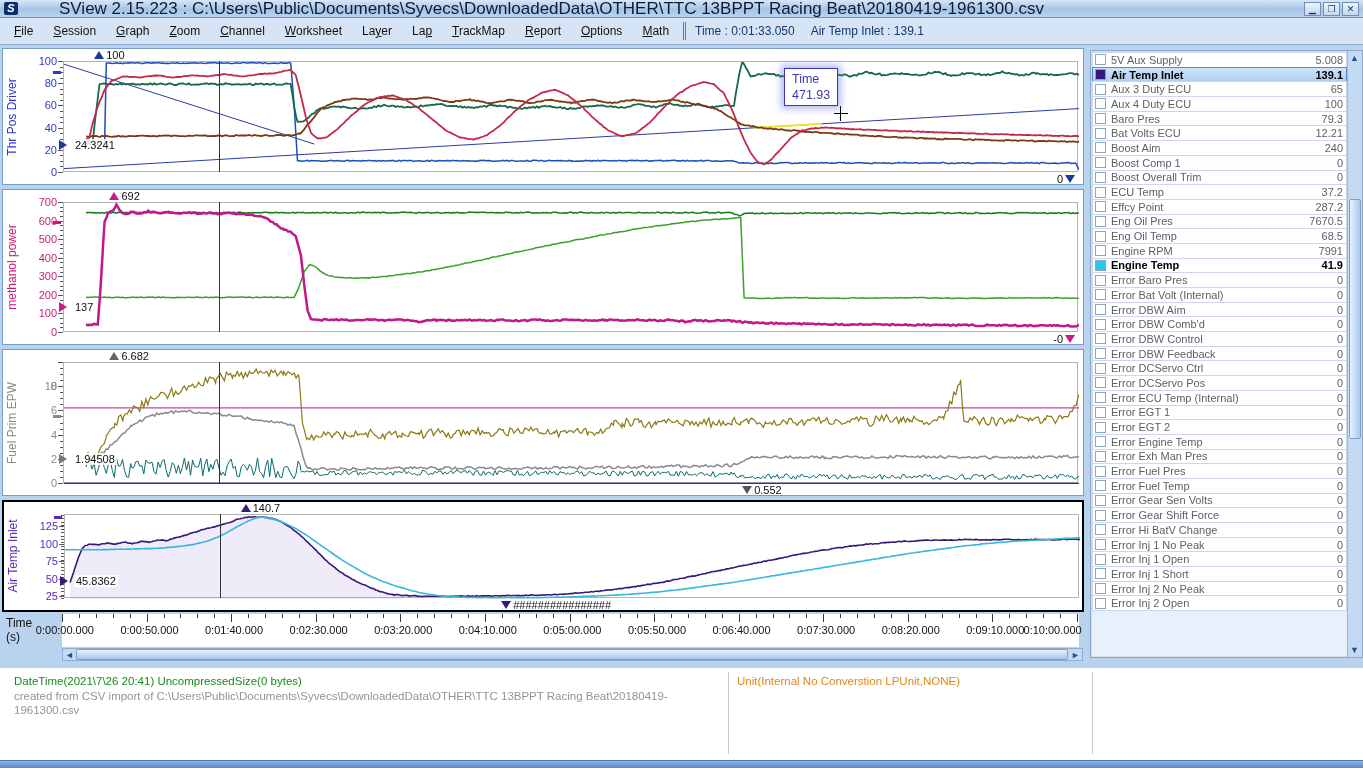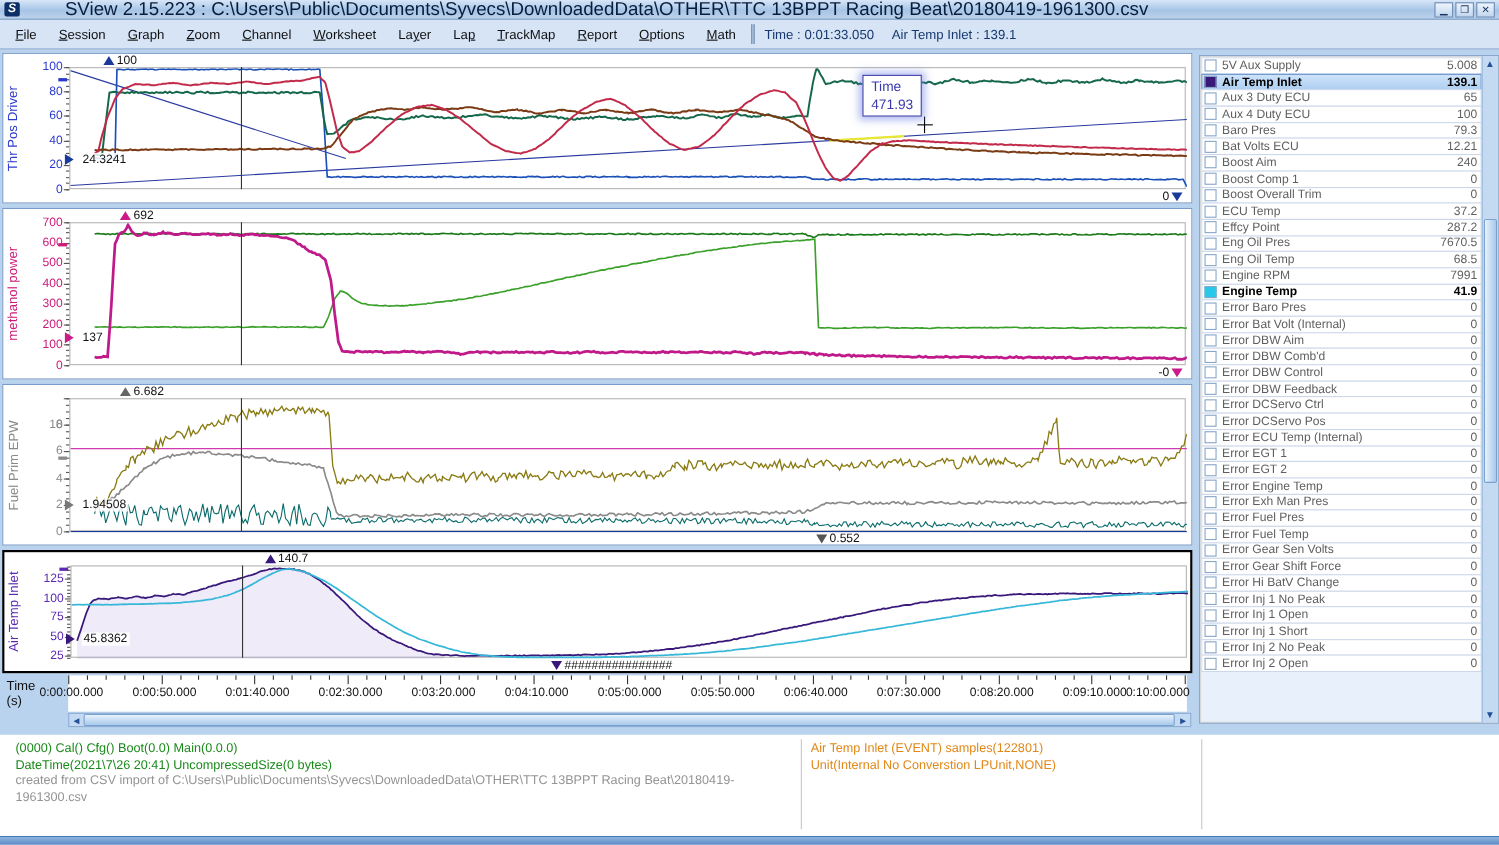--- a/index.html
+++ b/index.html
@@ -651,27 +651,25 @@
       </div>
     <div class="vscroll">
       <span class="varrow" style="top:2px;">▲</span>
       <div class="vthumb" style="top:148px;height:240px;"></div>
       <span class="varrow" style="bottom:2px;">▼</span>
     </div>
   </div>
 
   <div class="footer">
     <div class="fcell" style="left:14px;width:700px;">
-      <div class="green">(0000) Cal() Cfg() Boot(0.0) Main(0.0.0)</div>
       <div class="green">DateTime(2021\7\26 20:41) UncompressedSize(0 bytes)</div>
       <div class="gray">created from CSV import of C:\Users\Public\Documents\Syvecs\DownloadedData\OTHER\TTC 13BPPT Racing Beat\20180419-1961300.csv</div>
     </div>
     <div class="fdiv" style="left:728px;"></div>
     <div class="fcell" style="left:737px;width:348px;">
-      <div class="orange">Air Temp Inlet (EVENT) samples(122801)</div>
       <div class="orange">Unit(Internal No Converstion LPUnit,NONE)</div>
     </div>
     <div class="fdiv" style="left:1092px;"></div>
   </div>
 
   <div class="bottomstrip"></div>
 
   <div class="tooltip" id="cursor-tooltip" style="left:784px;top:68px;">
     <div>Time</div>
     <div>471.93</div>

